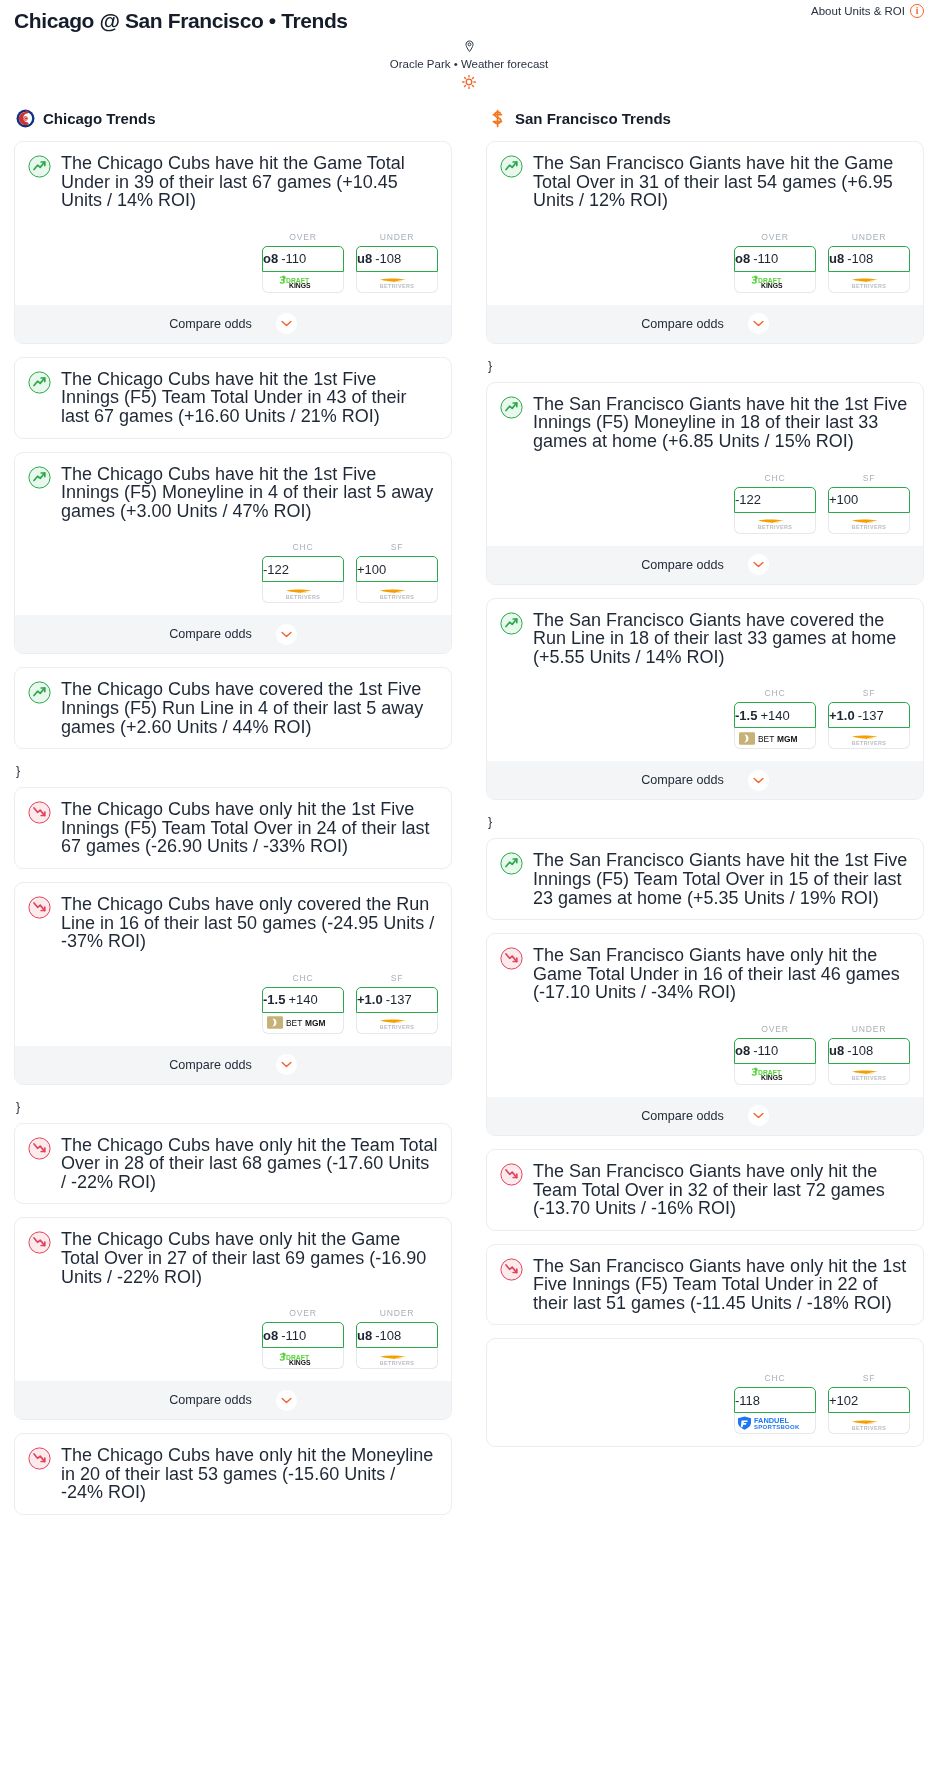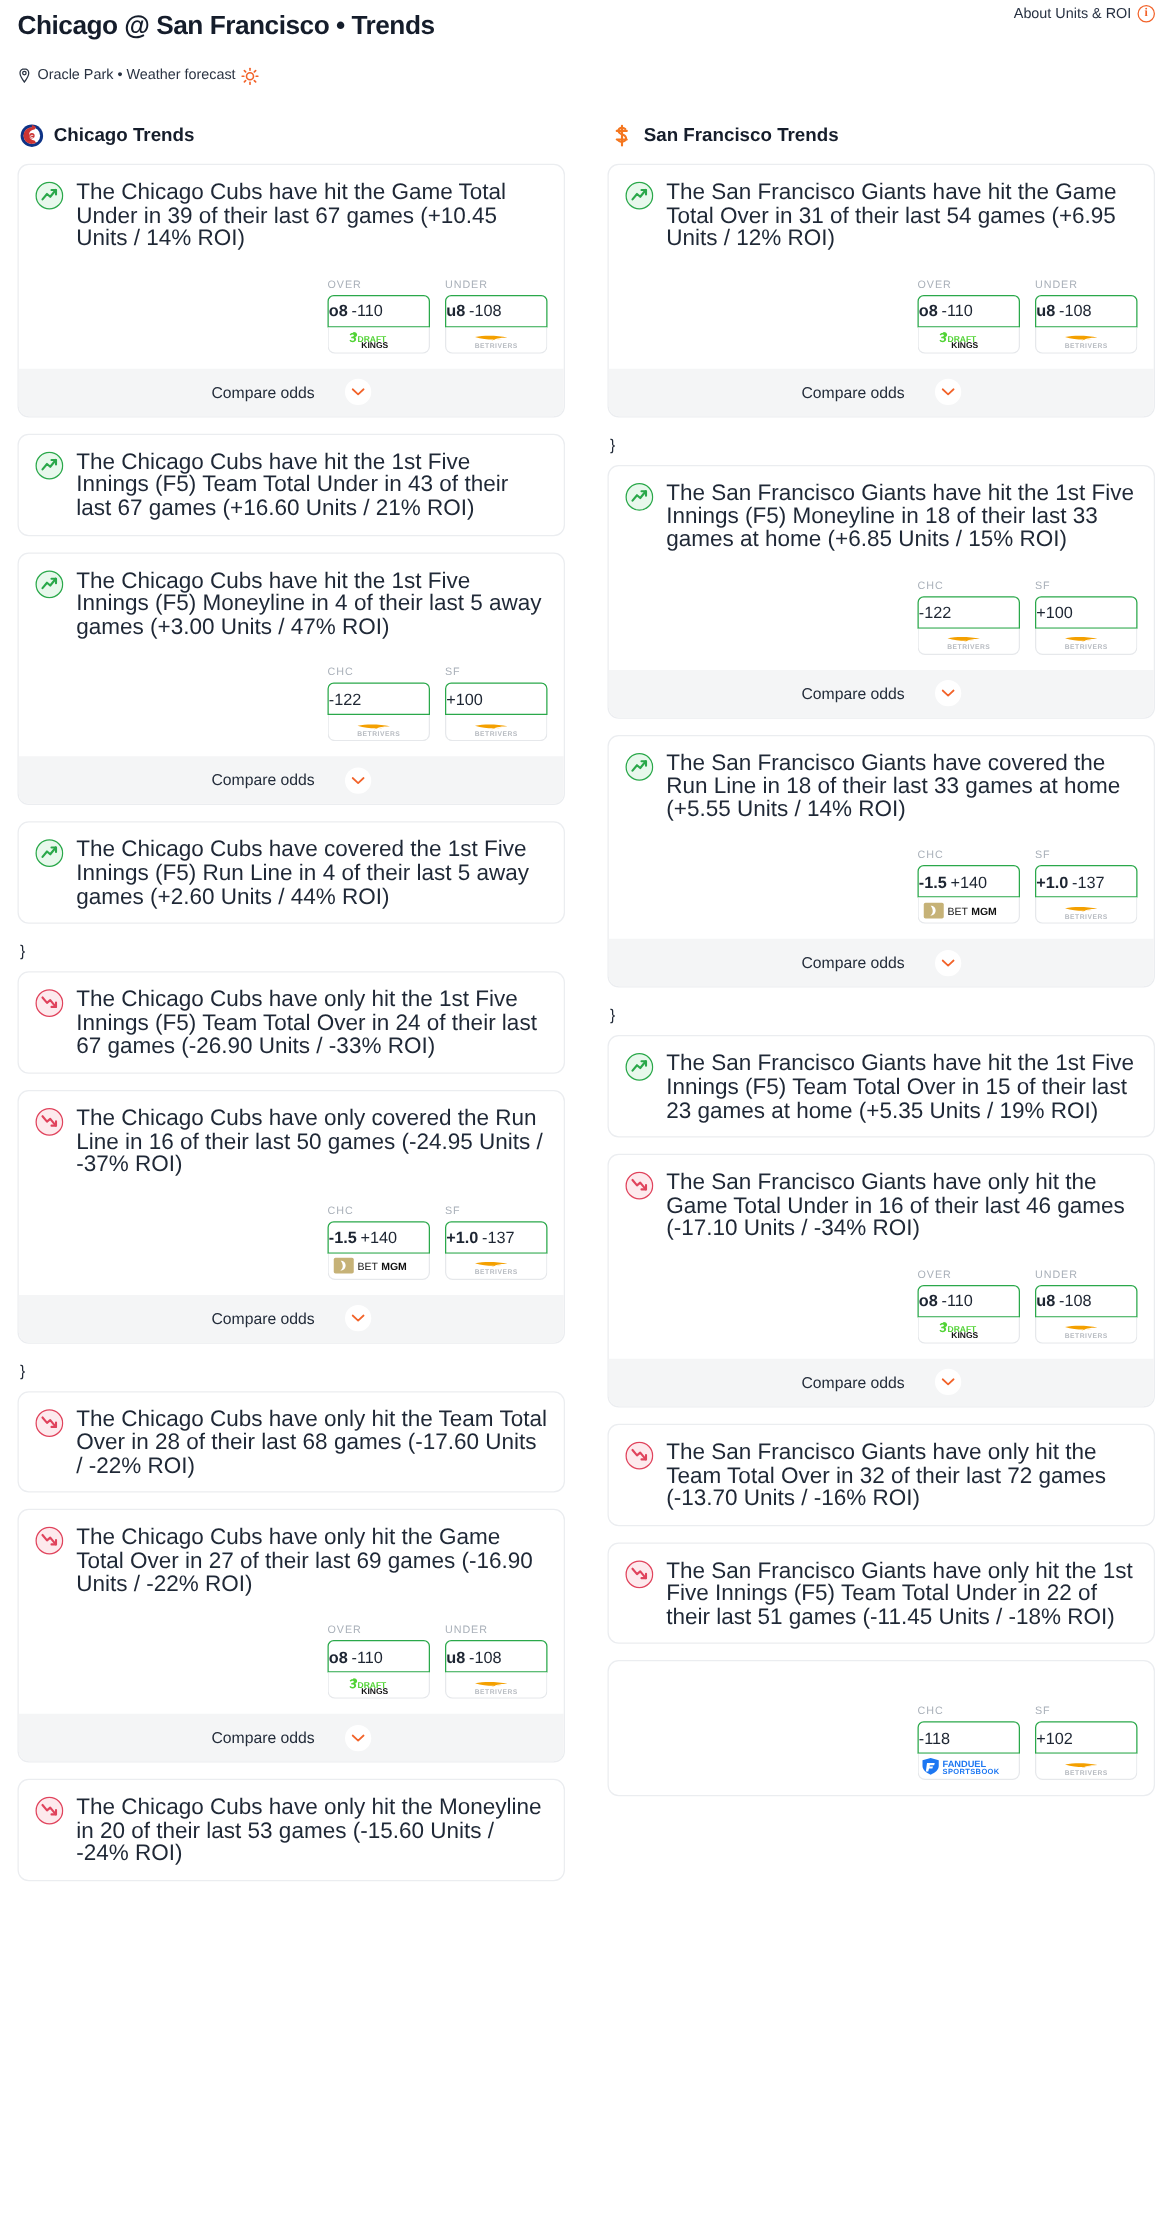--- a/index.html
+++ b/index.html
@@ -24,29 +24,29 @@
     display:flex; align-items:center; gap:5px;
     font-size:11.5px; color:#273142;
   }
   .info-circle {
     width:14px;height:14px;border-radius:50%;
     border:1.3px solid #f2632a; color:#f2632a;
     font-size:9.5px; font-weight:bold; line-height:12px; text-align:center;
     font-family:"Liberation Serif", serif;
   }
   .subline {
-    display:flex; align-items:flex-start; gap:5px;
-    font-size:11.5px; color:#2a3342; margin-top:20px;
+    display:flex; align-items:center; gap:5px;
+    font-size:11.5px; color:#2a3342; margin-top:6px;flex-direction:column;
   }
   .pin { width:11px;height:13px; display:block; }
   .sun { width:14px;height:14px; display:block; }
 
   
   .cols { display:flex; gap:34px; padding:0 14px; margin-top:20px; }
-  .col { width:auto; flex:1 1 0; min-width:0;margin-top:11px; }
+  .col { width:auto; flex:1 1 0; min-width:0; }
 
   .col-head {
     display:flex; align-items:center; gap:8px;
     font-size:15px; font-weight:bold; color:#151d2b;
     margin-bottom:13px; padding-left:2px;
   }
   .team-logo { width:19px;height:19px; flex:none; display:block; }
 
   
   .card {
@@ -61,21 +61,21 @@
   .ttext { font-size:18px; line-height:18.6px; color:#1f2836; }
 
   
   .odds-wrap {
     display:flex; justify-content:flex-end; gap:12px;
     margin-top:22px;
   }
   .odds-col { width:82px; }
   .odds-label {
     font-size:8.6px; letter-spacing:.75px; color:#a9b0b9;
-    text-align:left; margin-bottom:4px; font-weight:normal;
+    text-align:center; margin-bottom:4px; font-weight:normal;
   }
   .odds-box {
     border:1px solid #2aa84a; border-radius:5px 5px 0 0;
     height:26px; display:flex; align-items:center; 
     font-size:13px; color:#1d2532; background:#fff;
     white-space:nowrap;
   }
   .odds-box .hcap { font-weight:bold; margin-right:3px; }
   .book-box {
     border:1px solid #e6e8eb; border-top:none; border-radius:0 0 6px 6px;

